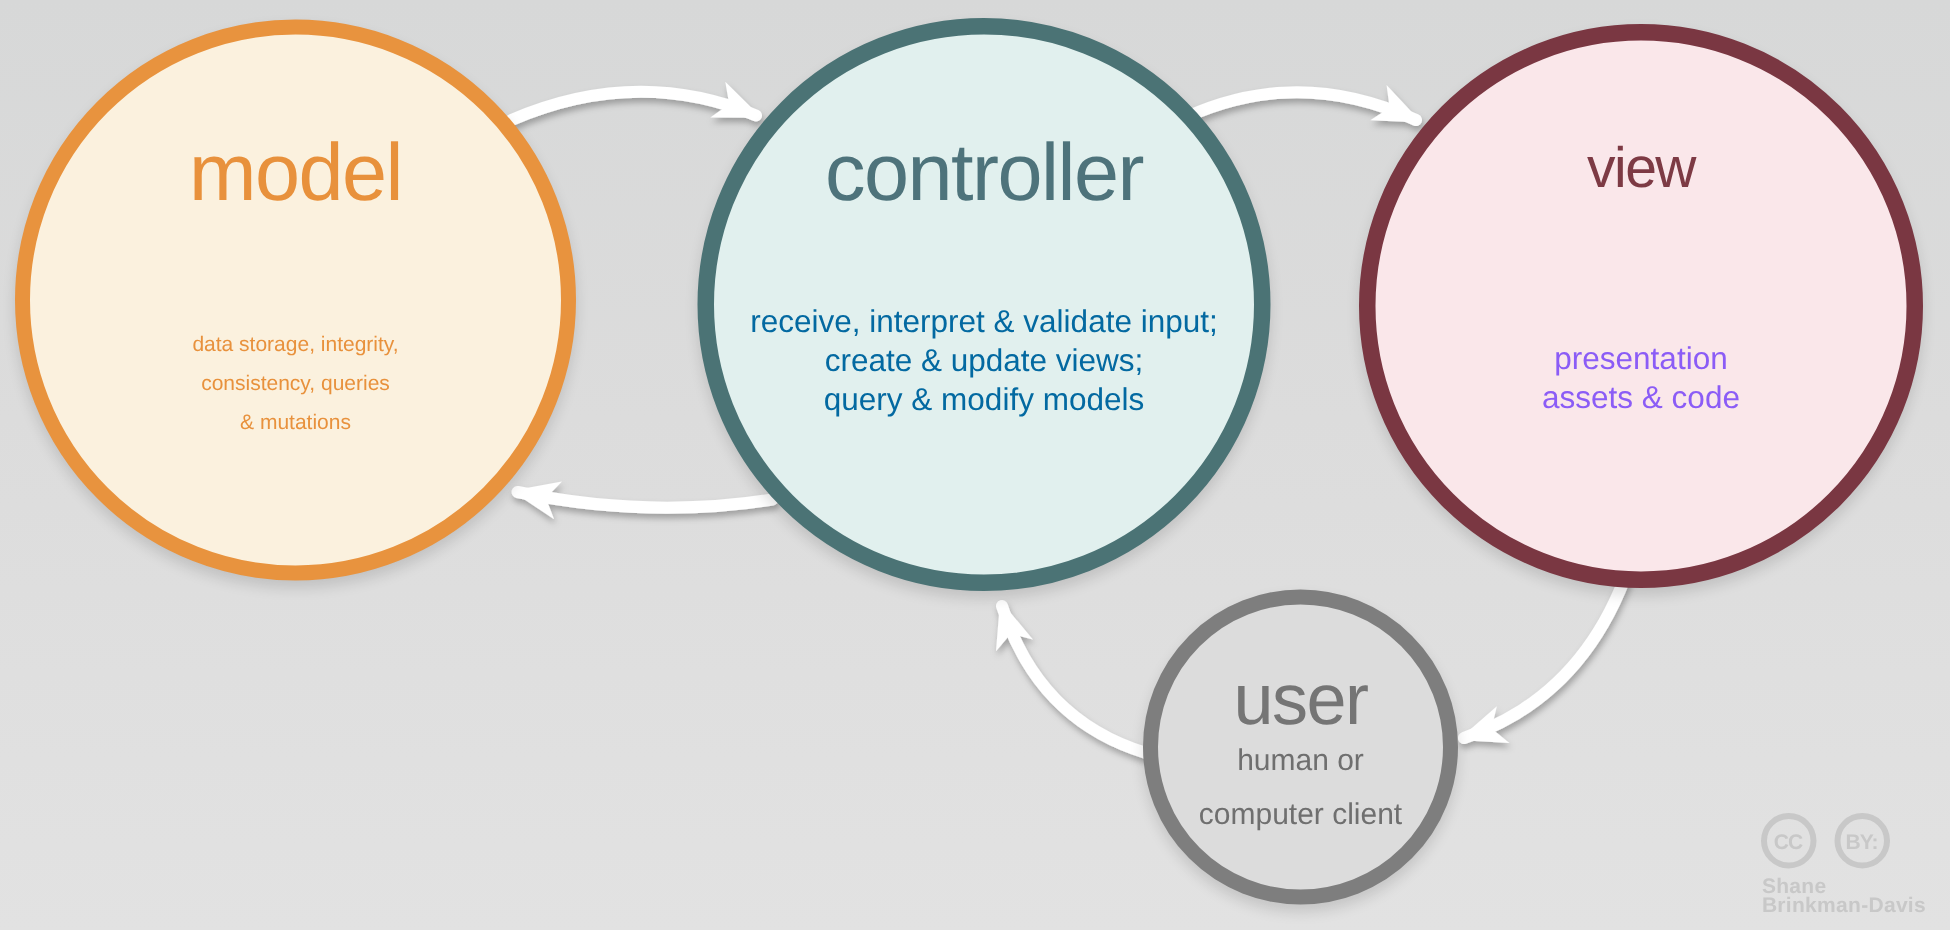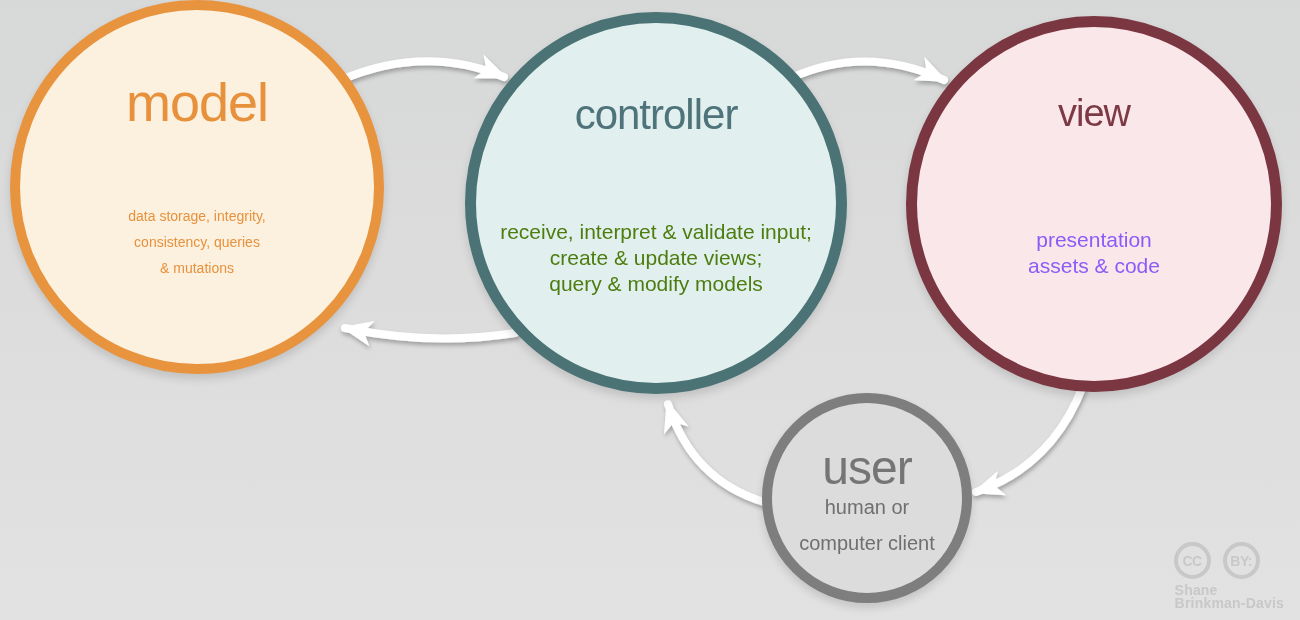--- a/index.html
+++ b/index.html
@@ -11,27 +11,27 @@
   .arrows { position:absolute; left:0; top:0; z-index:1; pointer-events:none; }
   .node {
     position:absolute; border-radius:50%; box-sizing:border-box; z-index:2;
     box-shadow:0 5px 9px rgba(0,0,0,0.13);
   }
   .node .title, .node .desc {
     position:absolute; left:0; width:100%; text-align:center;
     transform:translateY(-50%); white-space:pre-line;
   }
   
-  #node-model { left:10px; top:0; width:374px; height:374px; background:#fbf1de; border:10px solid #e8933e; }
+  #node-model { left:10px; top:13px; width:374px; height:374px; background:#fbf1de; border:10px solid #e8933e; }
   #node-model .title { top:92px; font-size:54px; letter-spacing:-1px; color:#e8913c; }
   #node-model .desc  { top:232px; font-size:14px; line-height:26px; color:#e8913c; }
   
   #node-controller { left:465px; top:12px; width:382px; height:382px; background:#e1f0ee; border:11px solid #4b7375; }
-  #node-controller .title { top:92px; font-size:42px; letter-spacing:-1px; color:#4e737b; }
-  #node-controller .desc  { top:235px; font-size:21px; line-height:26px; color:#4d7c0f; }
+  #node-controller .title { top:92px; font-size:54px; letter-spacing:-1px; color:#4e737b; }
+  #node-controller .desc  { top:218px; font-size:21px; line-height:26px; color:#0369a1; }
   
   #node-view { left:906px; top:16px; width:376px; height:376px; background:#fae7ea; border:11px solid #7a3742; }
   #node-view .title { top:86px; font-size:38px; letter-spacing:-1px; color:#7d3a44; }
   #node-view .desc  { top:226px; font-size:21px; line-height:26px; color:#8b5cf6; }
   
   #node-user { left:762px; top:393px; width:210px; height:210px; background:#dcdcdc; border:10px solid #7e7e7e; }
   #node-user .title { top:64px; font-size:48px; letter-spacing:-1px; color:#757575; }
   #node-user .desc  { top:122px; font-size:20px; line-height:36px; color:#6f6f6f; }
   
   .attribution { position:absolute; right:16px; bottom:10px; z-index:3; color:#c8c8c8; }

